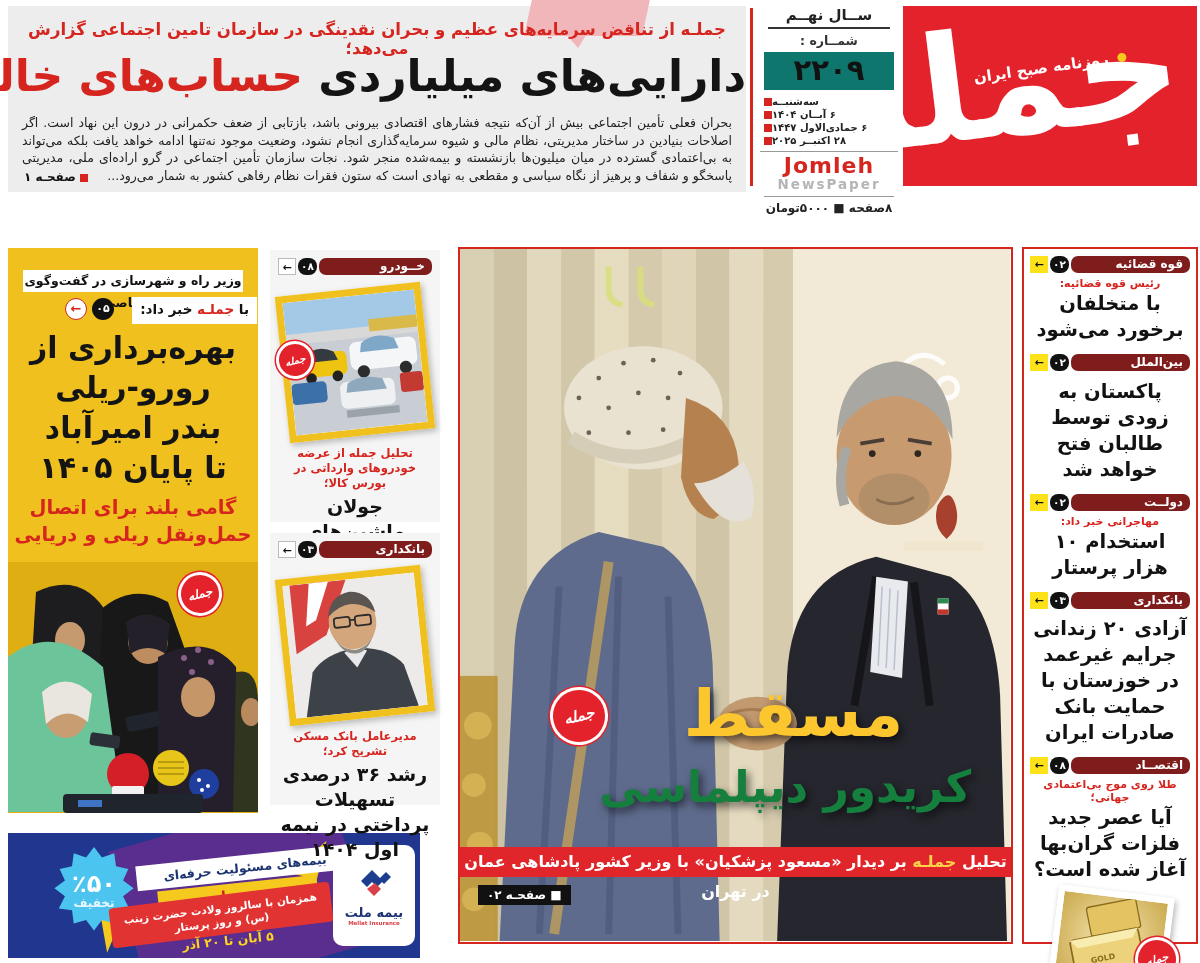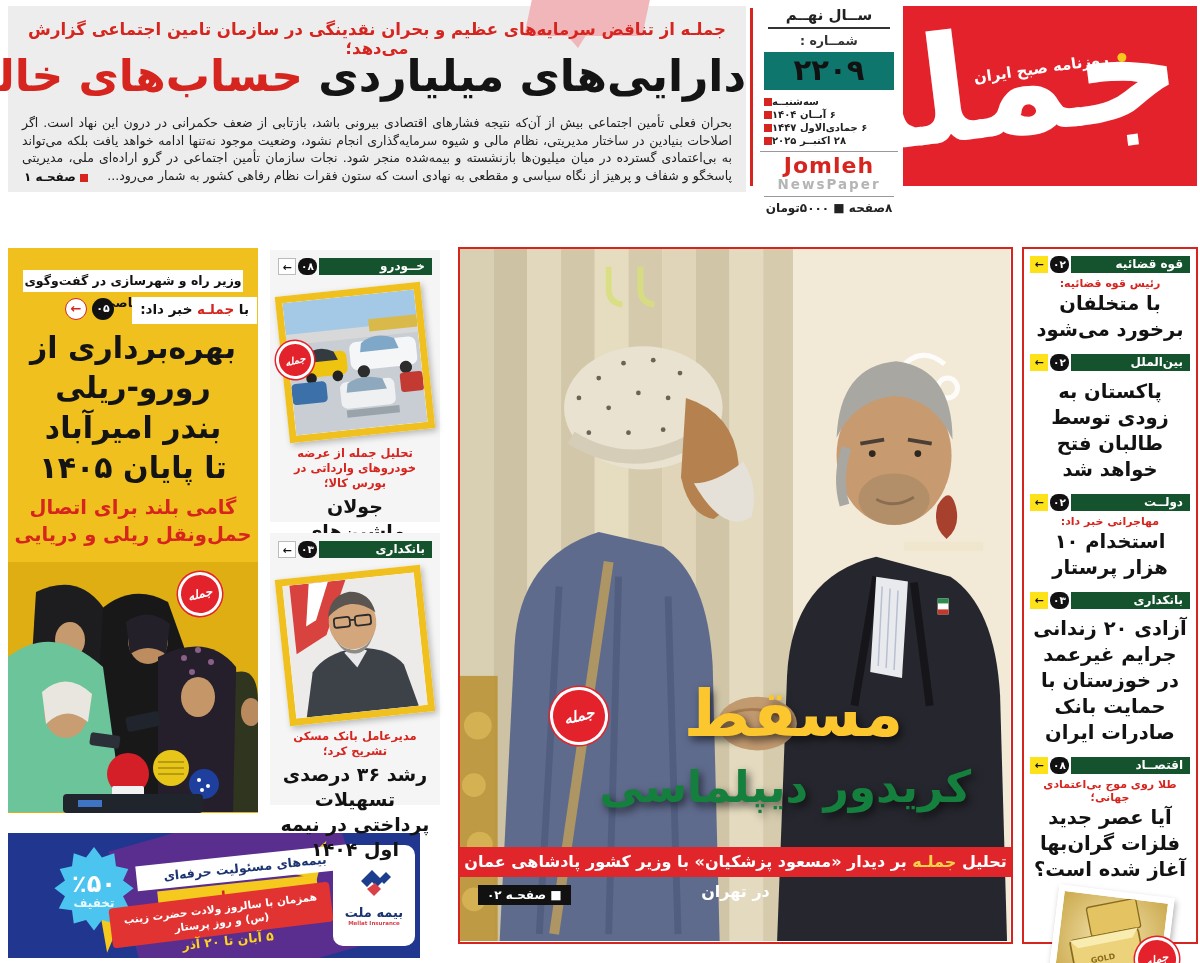--- a/index.html
+++ b/index.html
@@ -68,21 +68,21 @@
   .ad-date{left:150px;top:100px;width:140px;transform:rotate(-6deg);text-align:center;color:#ffd41e;font-size:12.5px;font-weight:bold;}
   .ad-card{left:325px;top:12px;width:82px;height:101px;background:#fff;border-radius:10px;display:flex;flex-direction:column;align-items:center;justify-content:center;}
   .ad-card .t1{color:#1d3472;font-size:13px;font-weight:bold;margin-top:4px;}
   .ad-card .t2{color:#d94048;font-size:5.5px;font-weight:bold;}
   
   .mid-card{left:270px;width:170px;height:272px;background:#f5f5f5;}
   .sec-header{display:flex;height:17px;margin:8px 8px 0 8px;direction:ltr;}
   .hdr-arrow{width:18px;background:#fde21a;color:#111;font-size:11px;font-weight:bold;text-align:center;line-height:17px;}
   .hdr-arrow.white{background:#fff;border:1px solid #bbb;box-sizing:border-box;}
   .hdr-num{width:19px;background:#111;color:#fff;font-size:10.5px;font-weight:bold;text-align:center;line-height:17px;margin-left:2px;border-radius:8px;}
-  .hdr-bar{flex:1;background:#14532d;color:#fff;font-size:12px;font-weight:bold;text-align:right;line-height:17px;padding-left:4px;padding-right:7px;margin-left:2px;direction:rtl;}
+  .hdr-bar{flex:1;background:#7f1d1d;color:#fff;font-size:12px;font-weight:bold;text-align:right;line-height:17px;padding-left:4px;padding-right:7px;margin-left:2px;direction:rtl;border-radius:7px;}
   .tilt-photo{margin:14px auto 0 auto;width:132px;height:133px;background:#fff;border:7px solid #f0c11e;transform:rotate(-6deg);box-shadow:2px 3px 6px rgba(0,0,0,.25);}
   .mid-kicker{margin-top:10px;text-align:center;color:#d6251f;font-size:11.5px;line-height:15px;font-weight:bold;padding:0 6px;}
   .mid-headline{margin-top:3px;text-align:center;color:#121212;font-size:19px;line-height:25px;font-weight:bold;padding:0 4px;}
   
   #main-photo{left:458px;top:247px;width:555px;height:697px;border:2.5px solid #d6251f;box-sizing:border-box;overflow:hidden;}
   .mp-stamp{left:90px;top:438px;width:52px;height:52px;font-size:15px;}
   .mp-h1{right:108px;top:428px;color:#fcc62f;font-size:64px;font-weight:bold;text-shadow:3px 4px 8px rgba(0,0,0,.6);}
   .mp-h2{right:40px;top:512px;color:#15803d;font-size:44px;font-weight:bold;text-shadow:3px 4px 8px rgba(0,0,0,.6);}
   .mp-strip{left:0;right:0;top:598px;height:30px;background:#e0262b;color:#fff;text-align:center;line-height:30px;font-size:16px;font-weight:bold;direction:rtl;}
   .mp-strip .brand{color:#ffd24a;}

